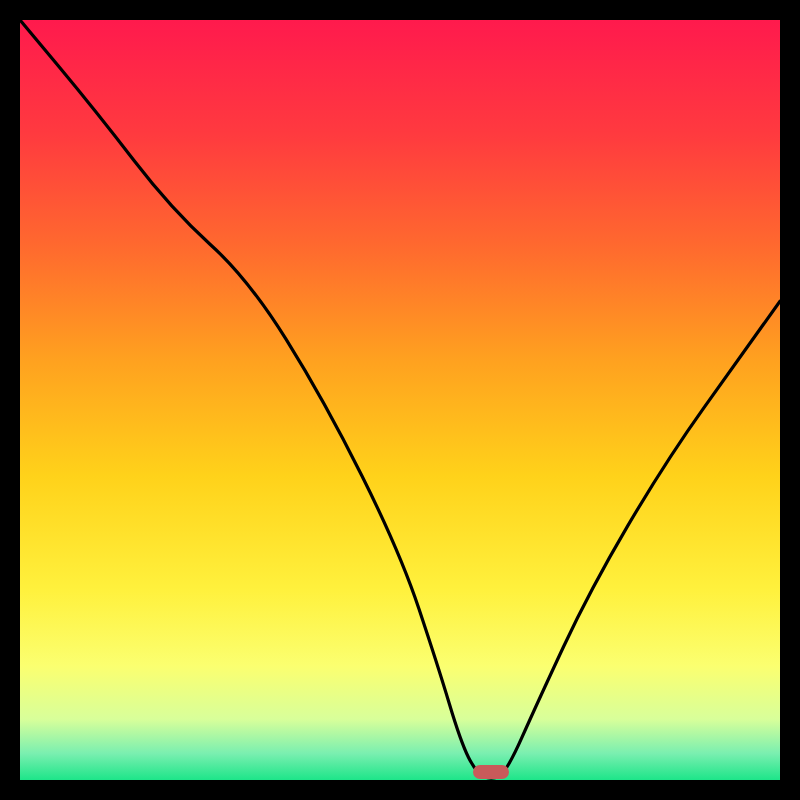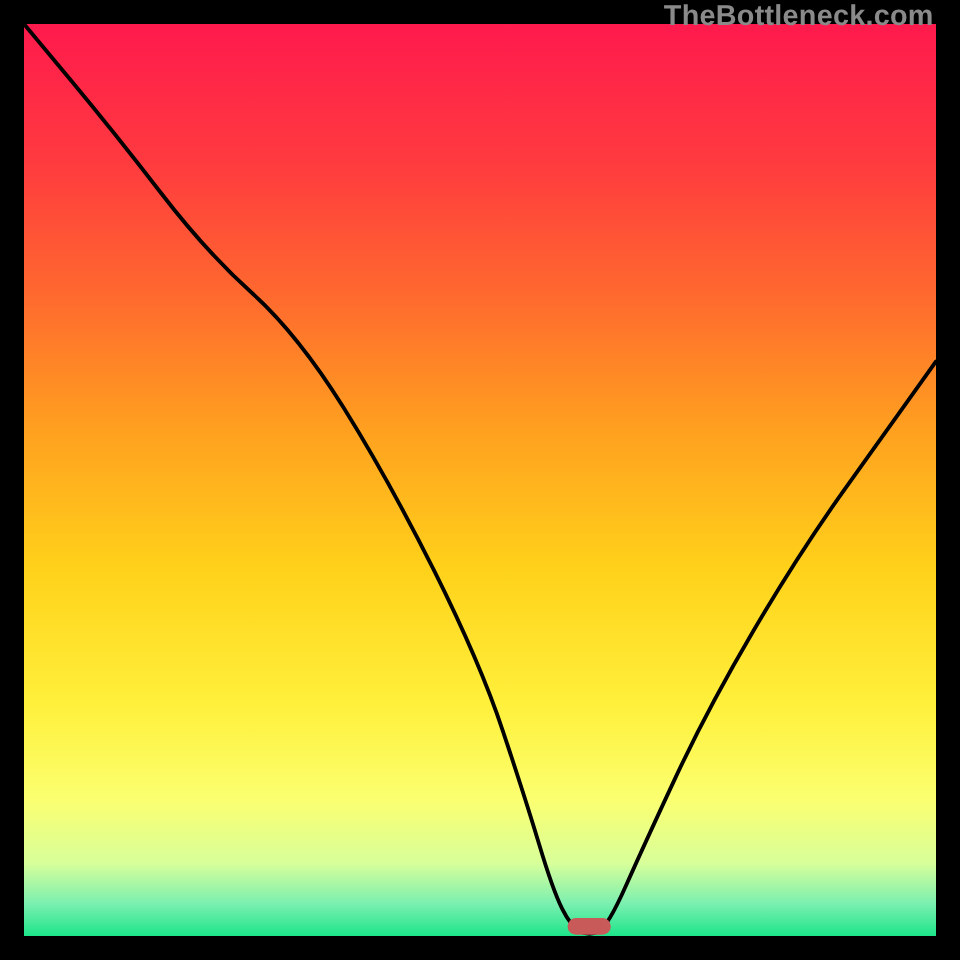--- a/index.html
+++ b/index.html
@@ -85,14 +85,13 @@
     </svg>
 
     <svg class="curve" viewBox="0 0 760 760" preserveAspectRatio="none">
       <path id="curve-path" d="M 0,0 Q 0,0 38,45.60000000000002 Q 76,91.20000000000005 114,140.60000000000002 Q 152,190 190,224.2 Q 228,258.4 266,319.2 Q 304,380 342,456 Q 380,532 399,589 Q 418.00000000000006,646 429.4,684 Q 440.79999999999995,722 448.4,737.2 Q 456,752.4 463.6,756.2 Q 471.2,760 478.8,756.2 Q 486.40000000000003,752.4 501.6,718.2 Q 516.8000000000001,684 543.4000000000001,627 Q 570,570 608,505.4 Q 646,440.8 684,387.6 Q 722,334.4 741,307.79999999999995 T 760,281.2" fill="none" stroke="#000" stroke-width="3.2" stroke-linejoin="round" stroke-linecap="round"></path>
     </svg>
 
     <div class="marker" id="marker" style="left: 471.2px; top: 752.4px; background: rgb(200, 90, 90);"></div>
 
   </div>
 
-  <div class="watermark">TheBottleneck.com</div>
 </div>
 
 </body></html>

